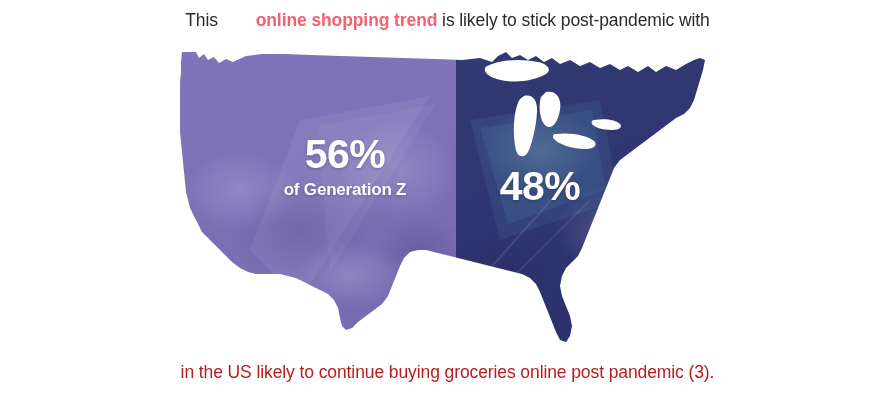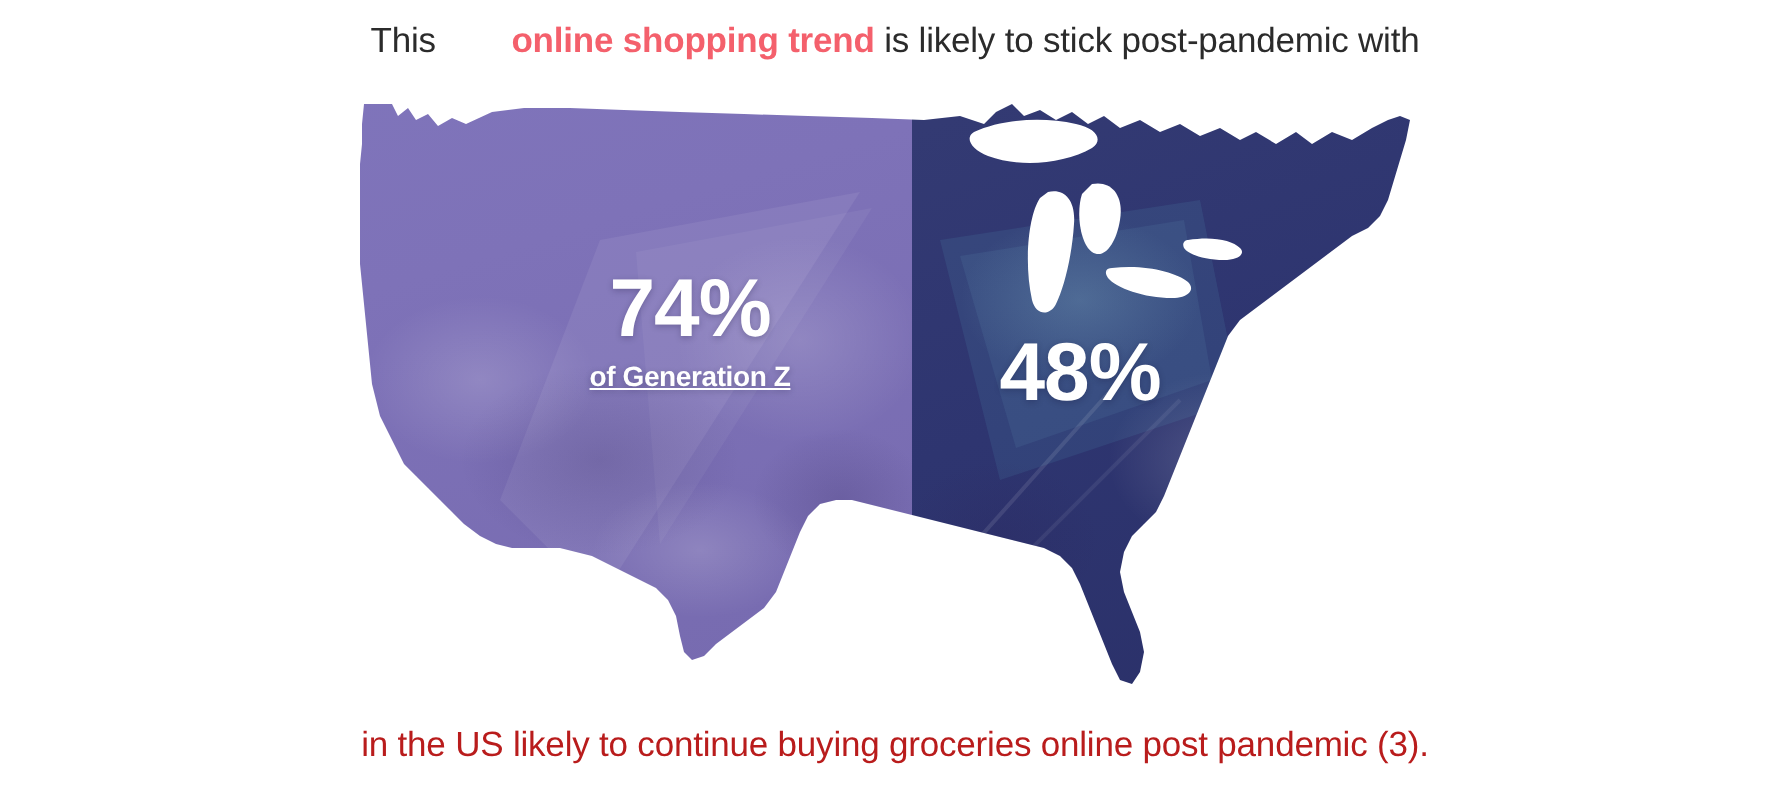--- a/index.html
+++ b/index.html
@@ -78,26 +78,25 @@
     text-shadow: 0 1px 3px rgba(20,16,50,0.25);
     pointer-events: none;
   }
   .stat .pct {
     font-size: 41px;
     font-weight: bold;
     line-height: 1.0;
     letter-spacing: -0.5px;
   }
   .stat .sub {
-    font-size: 14px;
+    font-size: 17px;
     font-weight: bold;
     line-height: 1.18;
     margin-top: 5px;
     letter-spacing: -0.2px;
-    text-decoration: underline;
   }
   .stat-genz {
     left: 256px;
     top: 134px;
     width: 178px;
   }
   .stat-mill {
     left: 452px;
     top: 166px;
     width: 176px;
@@ -216,21 +215,21 @@
           <path d="M556,134 C572,132 588,136 594,141 C598,145 594,149 586,149
                    C572,149 558,144 554,139 C552,136 553,134 556,134 Z"></path>
 
           <path d="M594,120 C606,118 616,120 620,124 C623,127 619,130 612,130
                    C602,130 594,127 592,124 C591,122 592,120 594,120 Z"></path>
         </g>
       </g>
     </svg>
 
     <div class="stat stat-genz">
-      <div class="pct">74%</div>
+      <div class="pct">56%</div>
       <div class="sub">of Generation Z</div>
     </div>
 
     <div class="stat stat-mill">
       <div class="pct">48%</div>
     </div>
   </div>
 
   <div class="caption">in the US likely to continue buying groceries online post pandemic (3).</div>
 

